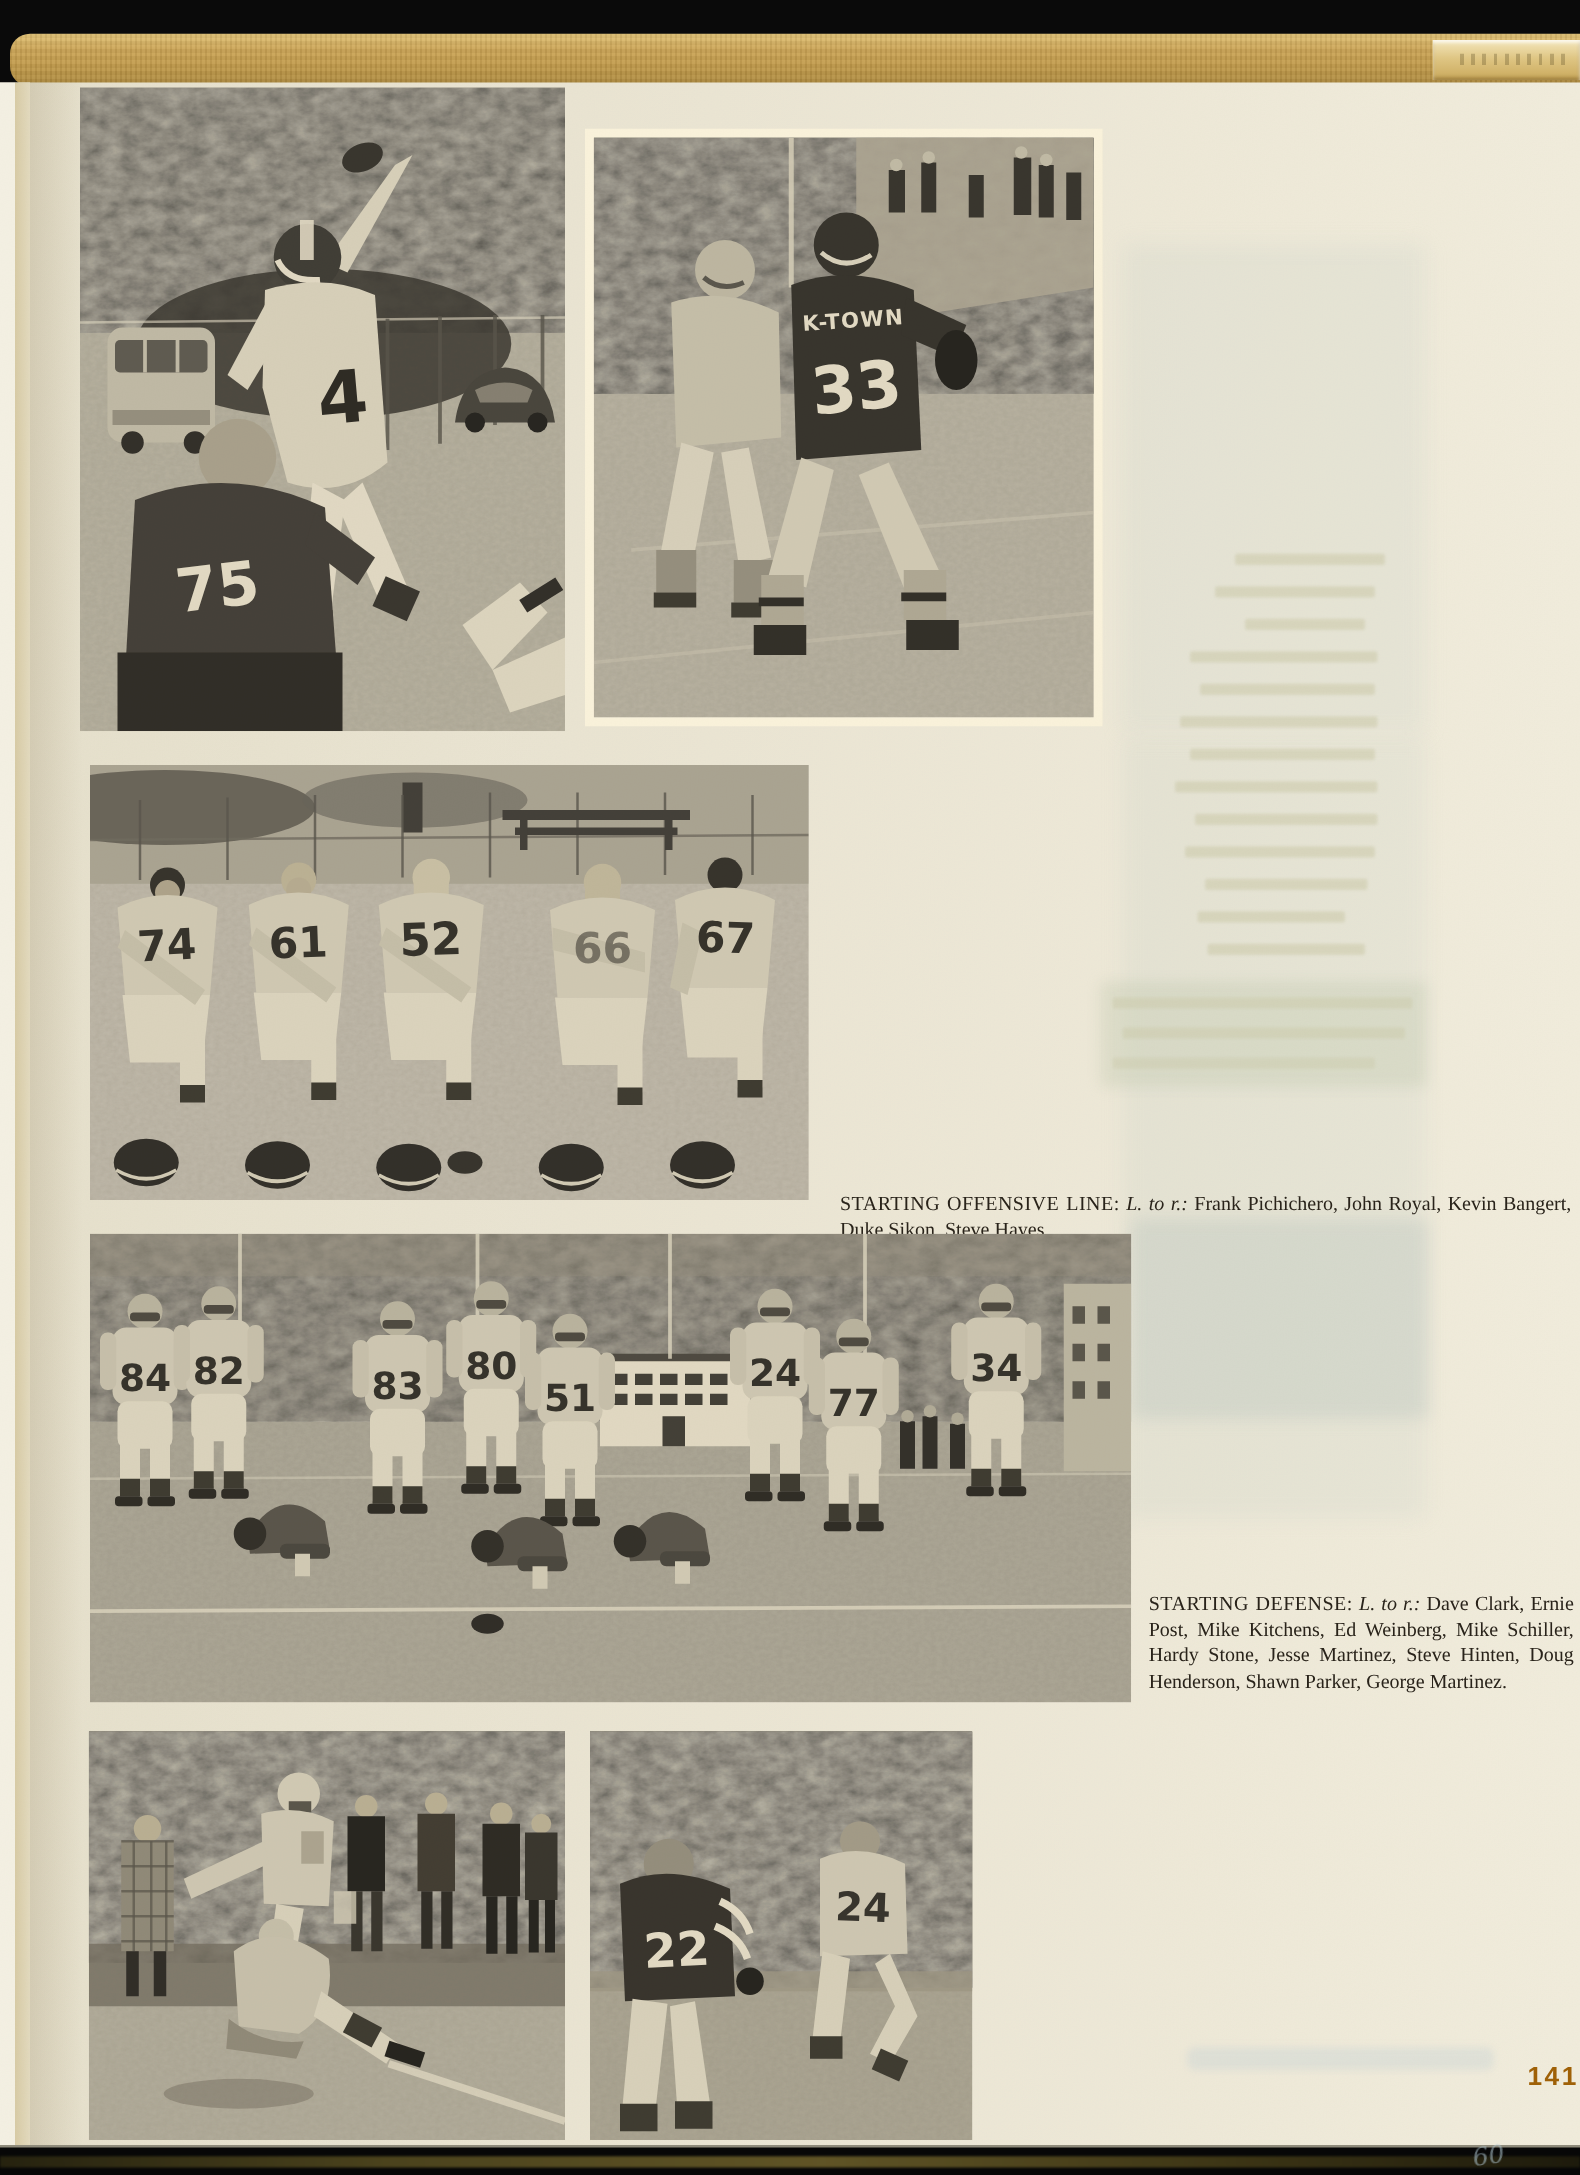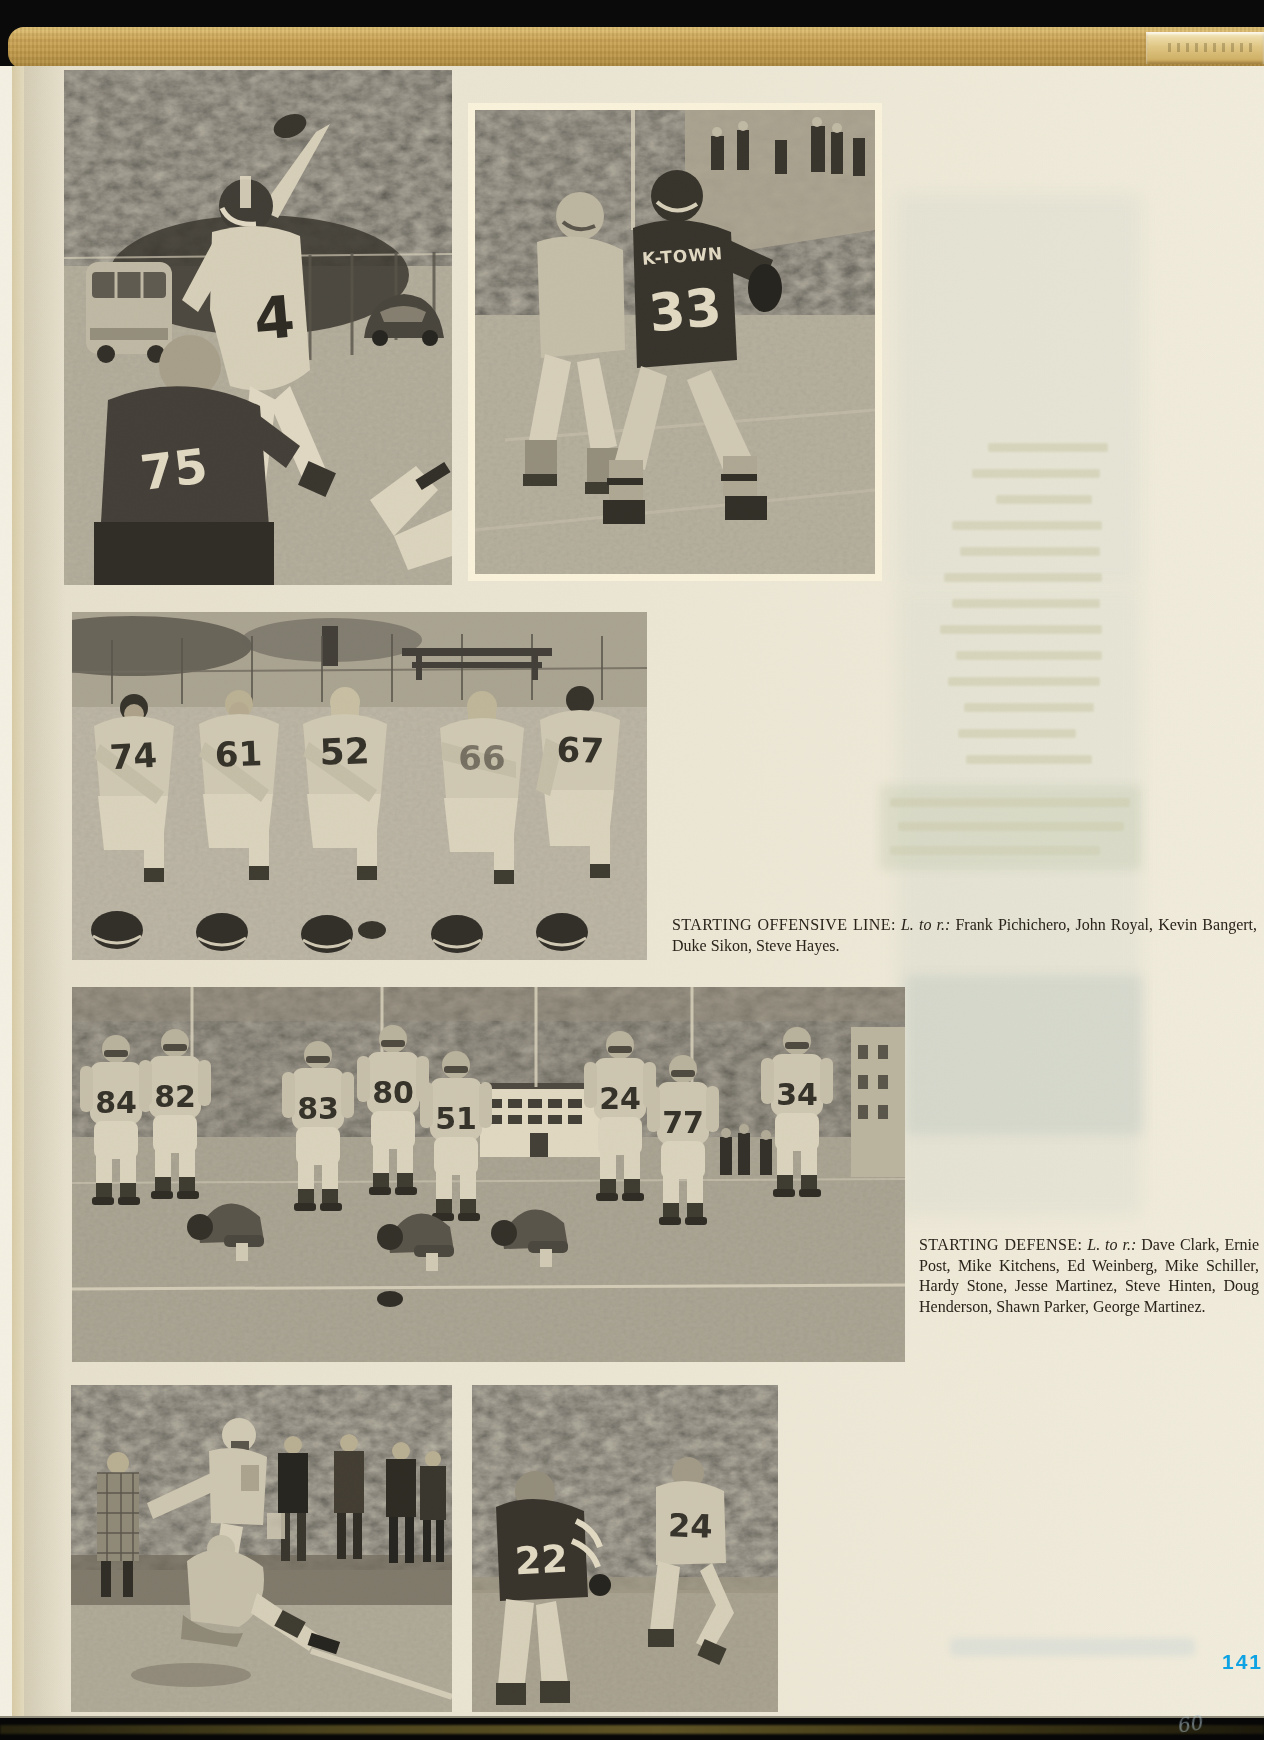--- a/index.html
+++ b/index.html
@@ -28,25 +28,25 @@
   .bottom-edge{top:1716px;left:0;width:1264px;height:24px;background:#070707;}
   .bottom-edge .lip{position:absolute;top:0;left:0;right:0;height:2px;background:#c9c3ad;opacity:.7}
   .bottom-edge .gilt{position:absolute;top:9px;left:0;right:0;height:9px;opacity:.8;filter:blur(1px);
     background:linear-gradient(90deg,#2e2a12,#5d5323 25%,#76682e 52%,#4a4119 78%,#23200e);}
   
   figure.photo{margin:0;padding:0;position:absolute;overflow:hidden;
     filter:sepia(.18) contrast(.97);}
   figure.photo svg{display:block;width:100%;height:100%}
   .bordered{border:7px solid #f3efe2;box-sizing:border-box}
   
-  .caption{color:#29231a;font-size:16px;line-height:20.5px;text-align:justify;}
+  .caption{color:#29231a;font-size:16px;line-height:20.5px;text-align:justify;margin-top:39px;}
   .cap-lead{letter-spacing:.4px}
   .cap-lr{font-style:italic}
   .page-number{font-family:"Liberation Sans",sans-serif;font-weight:700;font-size:21px;
-    letter-spacing:2px;color:#0ea5e9}
+    letter-spacing:2px;color:#a16207}
   .scribble{font-family:"DejaVu Serif",serif;font-style:italic;font-size:20px;
     color:rgba(175,198,210,.55);transform:rotate(-8deg);filter:blur(.4px)}
   
   .ghost{pointer-events:none}
   .gbar{position:absolute;background:#c9c7a4;opacity:.45;filter:blur(1.2px);height:9px;border-radius:2px}
   .gsoft{position:absolute;border-radius:6px}
   .paper-grain{top:66px;left:0;width:1264px;height:1650px;opacity:.5;pointer-events:none;mix-blend-mode:multiply}
   svg text{font-family:"DejaVu Sans",sans-serif;font-weight:bold}
 </style>
 </head>

